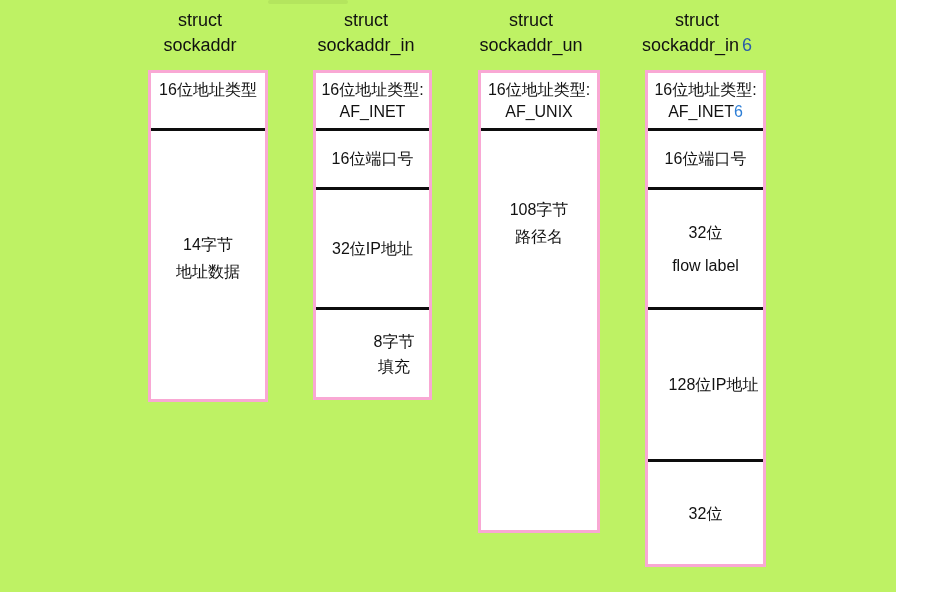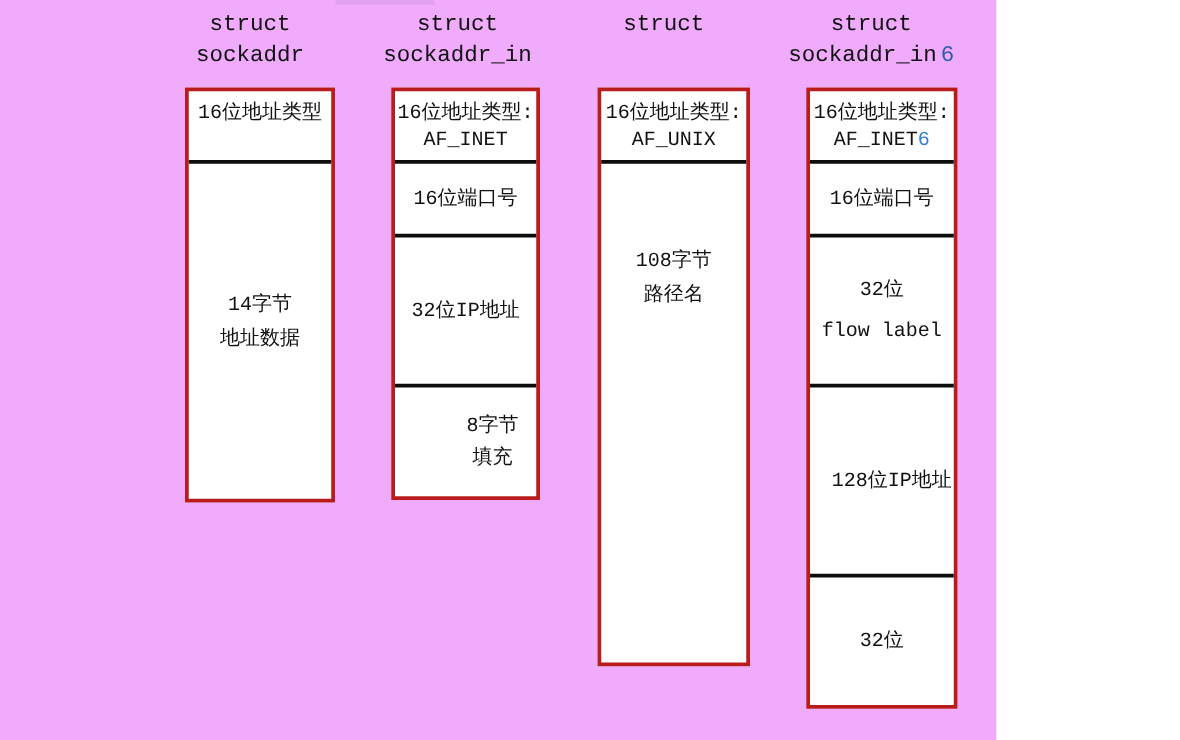--- a/index.html
+++ b/index.html
@@ -1,27 +1,27 @@
 <!DOCTYPE html>
 <html><head>
 <meta charset="utf-8">
 <style>
   html,body { margin:0; padding:0; background:#fff; }
   .canvas {
-    position:relative; width:797px; height:592px; background:#f0abfc;
-    font-family:Liberation Mono, monospace; color:#111111; overflow:hidden;
+    position:relative; width:896px; height:592px; background:#bef264;
+    font-family:Liberation Sans, sans-serif; color:#111111; overflow:hidden;
   }
   .col-header {
     position:absolute; top:8px; text-align:center;
     font-size:18px; line-height:25px; color:#111111; white-space:nowrap;
   }
   .suffix-6-header { color:#2b5ca8; margin-left:3px; }
   .suffix-6-cell { color:#2f7fd6; }
   .struct-box {
-    position:absolute; border:3px solid #b91c1c; background:#ffffff;
+    position:absolute; border:3px solid #f9a8d4; background:#ffffff;
     display:flex; flex-direction:column; box-sizing:border-box;
   }
   .cell {
     box-sizing:border-box; border-bottom:3px solid #0d0d0d;
     display:flex; flex-direction:column; align-items:center; justify-content:center;
     font-size:16px; line-height:24px; text-align:center; overflow:hidden;
   }
   .cell.last { border-bottom:none; flex:1; }
   .cell.top-align { justify-content:flex-start; padding-top:5px; }
   .cell.path-cell { justify-content:flex-start; padding-top:65px; line-height:27px; }
@@ -70,20 +70,21 @@
       <div>32位IP地址</div>
     </div>
     <div class="cell last" style="line-height:25px;margin-left:43px;">
       <div>8字节</div>
       <div>填充</div>
     </div>
   </div>
 
   <div class="col-header" style="left:451px; width:160px;">
     <div>struct</div>
+    <div>sockaddr_un</div>
   </div>
   <div class="struct-box" style="left:478px; top:70px; width:122px; height:463px;">
     <div class="cell" style="height:58px; line-height:22px;">
       <div>16位地址类型:</div>
       <div>AF_UNIX</div>
     </div>
     <div class="cell last path-cell">
       <div>108字节</div>
       <div>路径名</div>
     </div>

